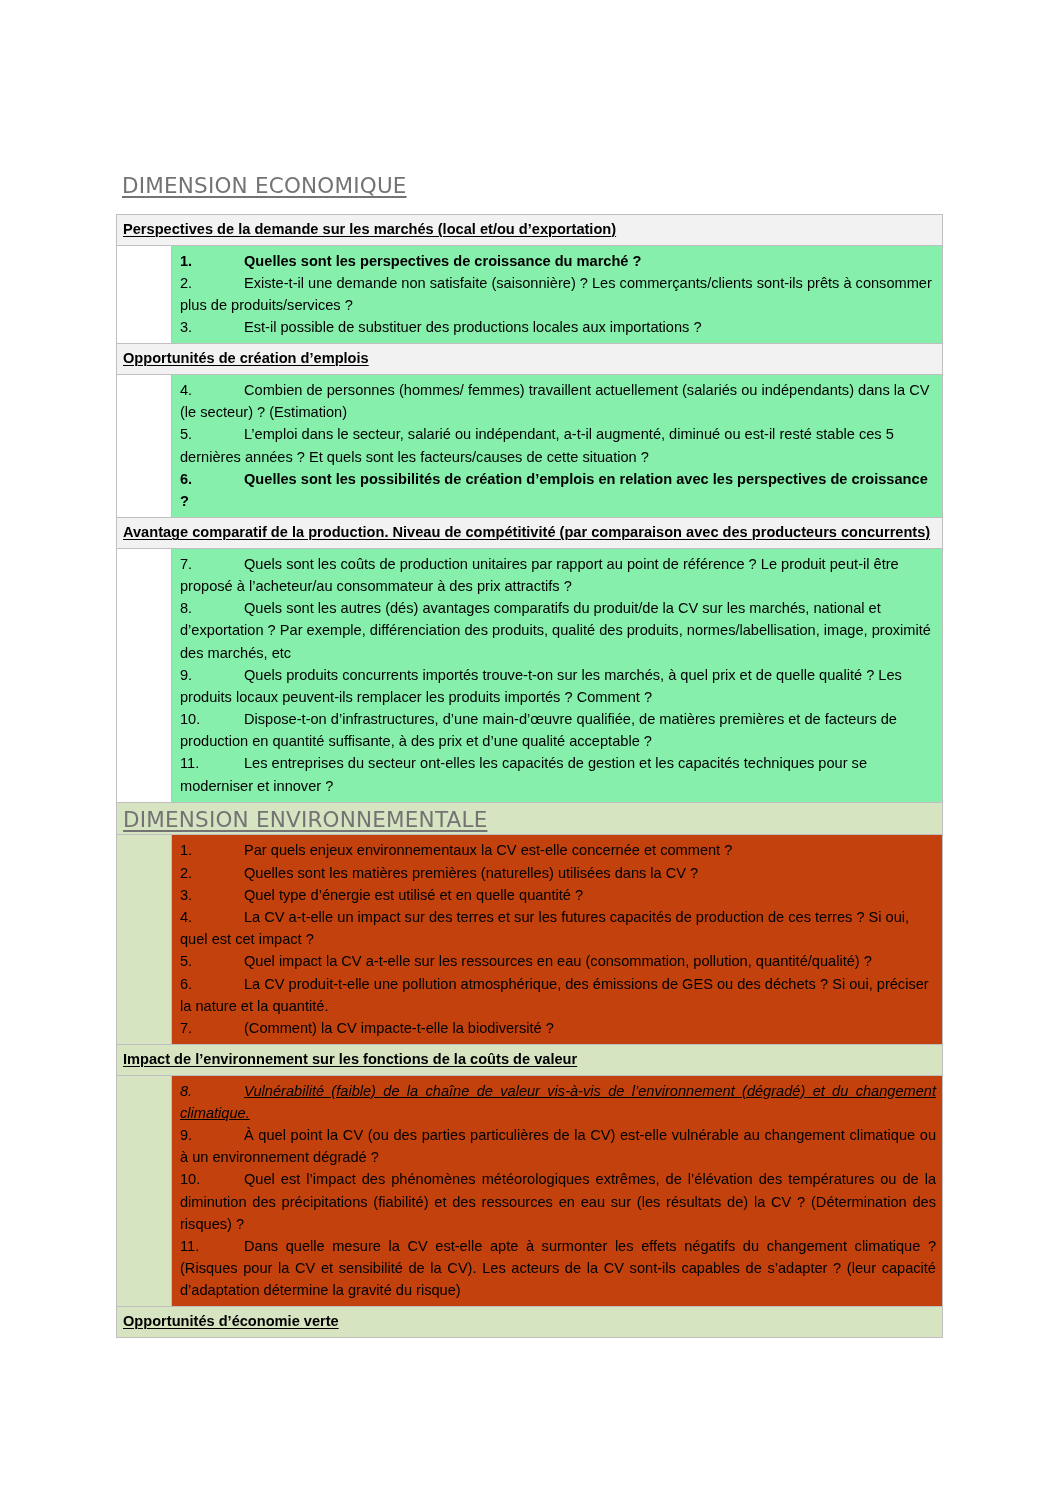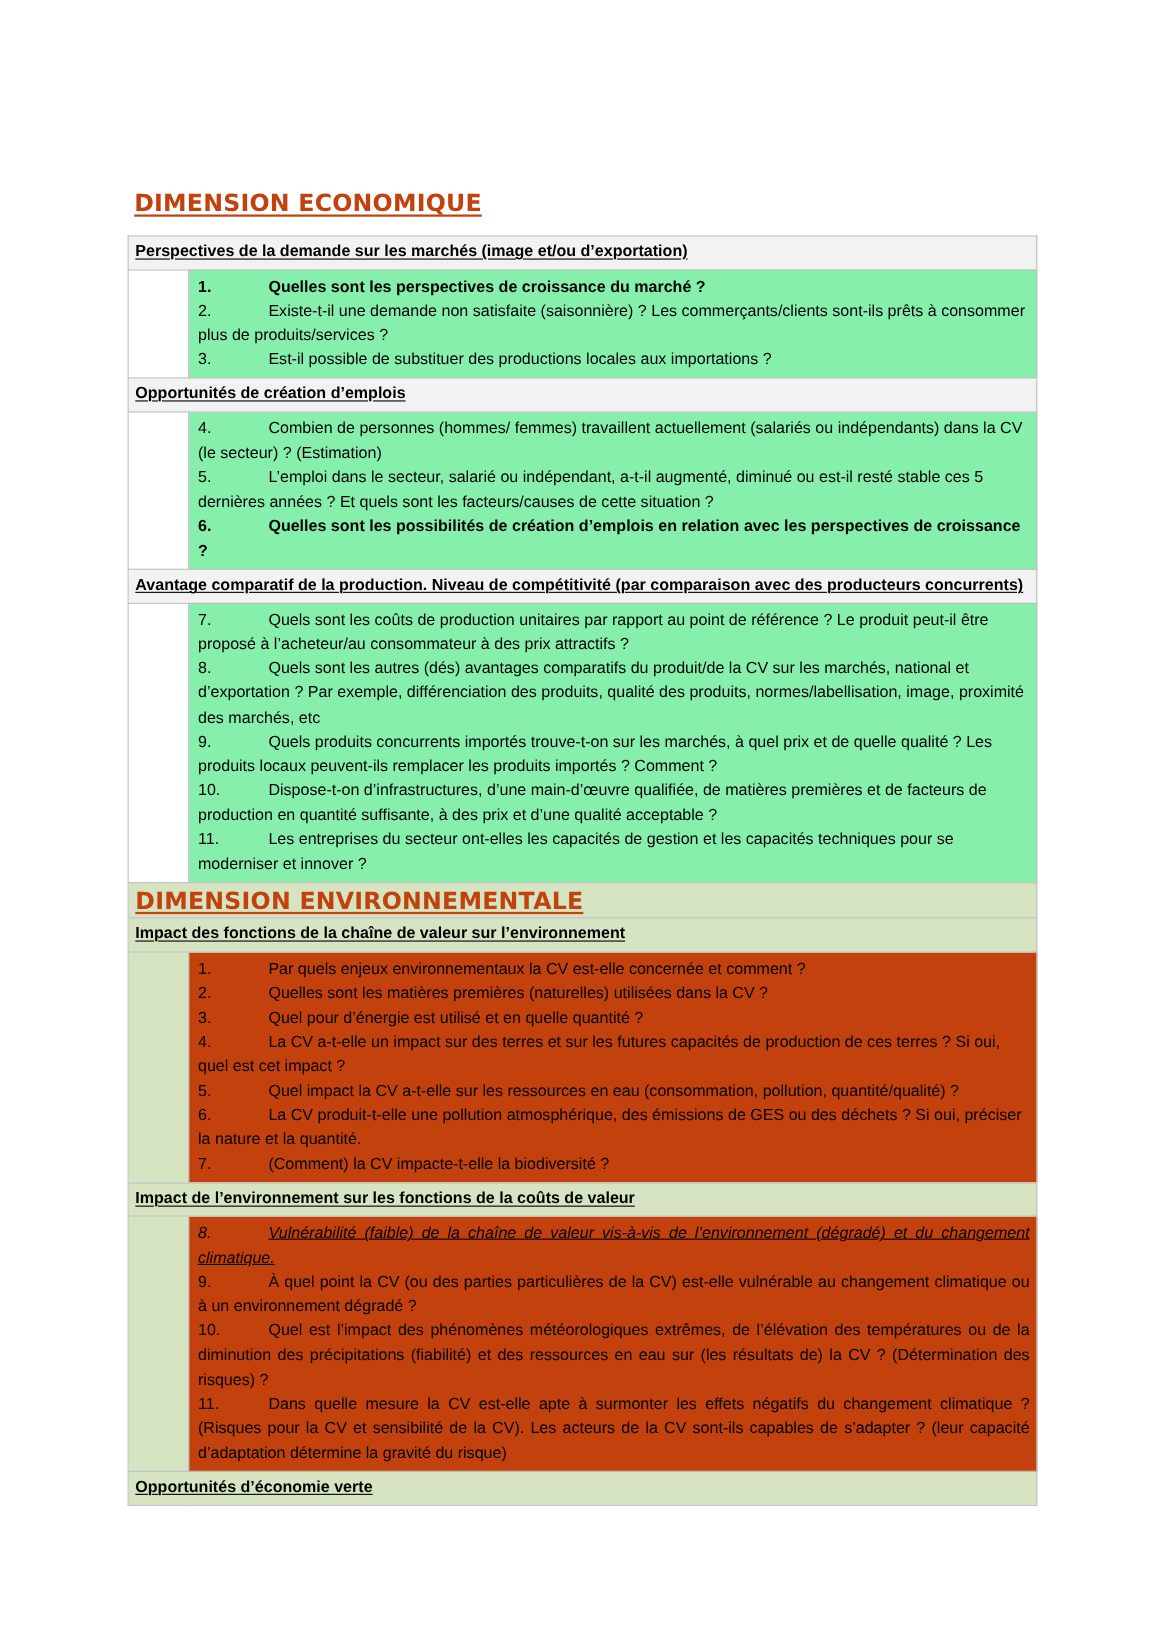--- a/index.html
+++ b/index.html
@@ -21,28 +21,28 @@
     width: 1058px;
     height: 1497px;
     box-sizing: border-box;
     padding: 0;
     overflow: hidden;
   }
 
   
   .dim-title {
     font-family: "DejaVu Sans", sans-serif;
-    font-weight: bold;
+    font-weight: normal;
     font-size: 21.5px;
     letter-spacing: 0.2px;
     text-decoration: underline;
     text-underline-offset: 3px;
     text-decoration-thickness: 2px;
     line-height: 1.15;
-    color: #c2410c;
+    color: #737373;
   }
 
   #economic-title {
     position: absolute;
     left: 122px;
     top: 174px;
   }
 
   
   .doc-table {
@@ -131,21 +131,21 @@
 
   <div id="economic-title" class="dim-title">DIMENSION ECONOMIQUE</div>
 
   <table class="doc-table" id="main-table">
     <colgroup>
       <col class="c-num">
       <col class="c-body">
     </colgroup>
     <tbody id="table-body">
         <tr>
-          <td class="sec-head" colspan="2"><span class="sec-head-text">Perspectives de la demande sur les marchés (image et/ou d’exportation)</span></td>
+          <td class="sec-head" colspan="2"><span class="sec-head-text">Perspectives de la demande sur les marchés (local et/ou d’exportation)</span></td>
         </tr>
         <tr>
           <td class="gutter">&nbsp;</td>
           <td class="qbody">
             <p class="q bold"><span class="n">1.</span><span class="t">Quelles sont les perspectives de croissance du marché ?</span></p>
             <p class="q"><span class="n">2.</span><span class="t">Existe-t-il une demande non satisfaite (saisonnière) ? Les commerçants/clients sont-ils prêts à consommer plus de produits/services ?</span></p>
             <p class="q"><span class="n">3.</span><span class="t">Est-il possible de substituer des productions locales aux importations ?</span></p>
           </td>
         </tr>
         <tr>
@@ -171,28 +171,25 @@
             <p class="q"><span class="n">8.</span><span class="t">Quels sont les autres (dés) avantages comparatifs du produit/de la CV sur les marchés, national et d’exportation ? Par exemple, différenciation des produits, qualité des produits, normes/labellisation, image, proximité des marchés, etc</span></p>
             <p class="q"><span class="n">9.</span><span class="t">Quels produits concurrents importés trouve-t-on sur les marchés, à quel prix et de quelle qualité ? Les produits locaux peuvent-ils remplacer les produits importés ? Comment ?</span></p>
             <p class="q"><span class="n">10.</span><span class="t">Dispose-t-on d’infrastructures, d’une main-d’œuvre qualifiée, de matières premières et de facteurs de production en quantité suffisante, à des prix et d’une qualité acceptable ?</span></p>
             <p class="q"><span class="n">11.</span><span class="t">Les entreprises du secteur ont-elles les capacités de gestion et les capacités techniques pour se moderniser et innover ?</span></p>
           </td>
         </tr>
         <tr>
           <td class="banner" colspan="2"><span class="dim-title">DIMENSION ENVIRONNEMENTALE</span></td>
         </tr>
         <tr>
-          <td class="sec-head green" colspan="2"><span class="sec-head-text">Impact des fonctions de la chaîne de valeur sur l’environnement</span></td>
-        </tr>
-        <tr>
           <td class="gutter green">&nbsp;</td>
           <td class="qbody green">
             <p class="q"><span class="n">1.</span><span class="t">Par quels enjeux environnementaux la CV est-elle concernée et comment ?</span></p>
             <p class="q"><span class="n">2.</span><span class="t">Quelles sont les matières premières (naturelles) utilisées dans la CV ?</span></p>
-            <p class="q"><span class="n">3.</span><span class="t">Quel pour d’énergie est utilisé et en quelle quantité ?</span></p>
+            <p class="q"><span class="n">3.</span><span class="t">Quel type d’énergie est utilisé et en quelle quantité ?</span></p>
             <p class="q"><span class="n">4.</span><span class="t">La CV a-t-elle un impact sur des terres et sur les futures capacités de production de ces terres ? Si oui, quel est cet impact ?</span></p>
             <p class="q"><span class="n">5.</span><span class="t">Quel impact la CV a-t-elle sur les ressources en eau (consommation, pollution, quantité/qualité) ?</span></p>
             <p class="q"><span class="n">6.</span><span class="t">La CV produit-t-elle une pollution atmosphérique, des émissions de GES ou des déchets ? Si oui, préciser la nature et la quantité.</span></p>
             <p class="q"><span class="n">7.</span><span class="t">(Comment) la CV impacte-t-elle la biodiversité ?</span></p>
           </td>
         </tr>
         <tr>
           <td class="sec-head green" colspan="2"><span class="sec-head-text">Impact de l’environnement sur les fonctions de la coûts de valeur</span></td>
         </tr>
         <tr>

